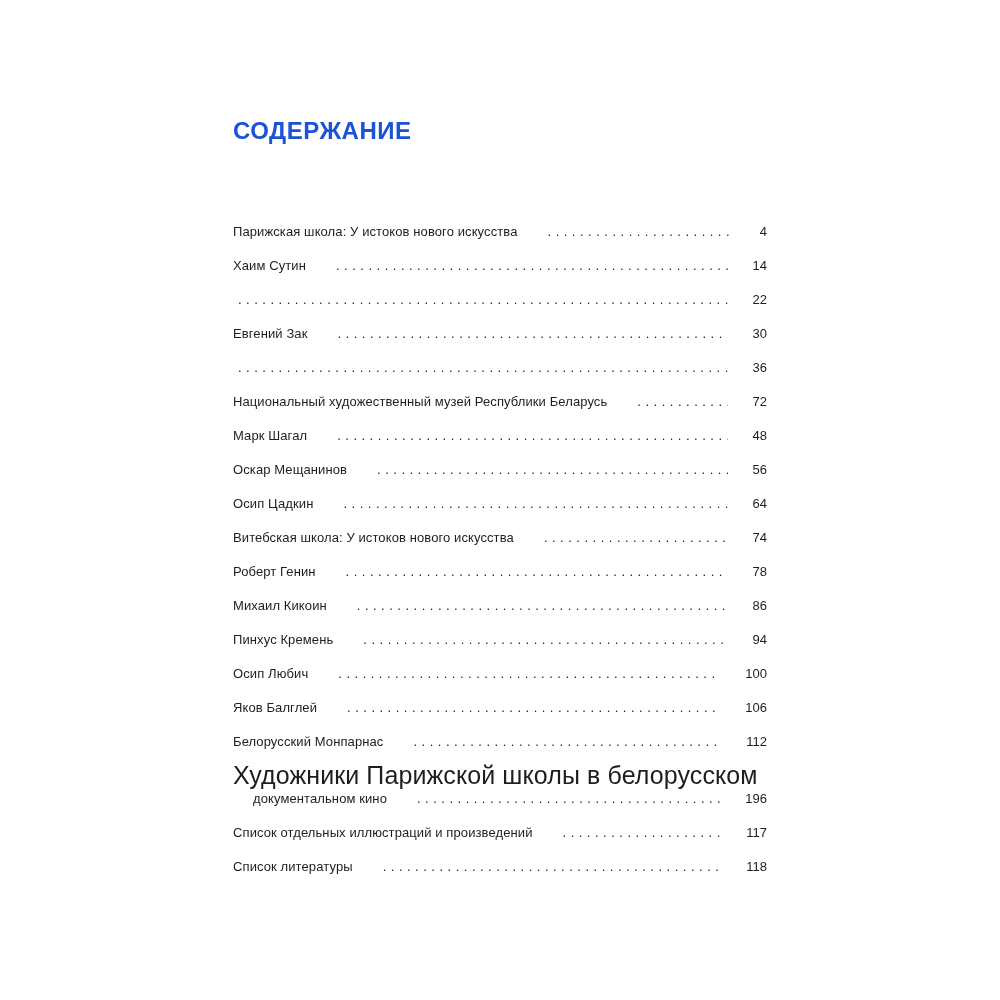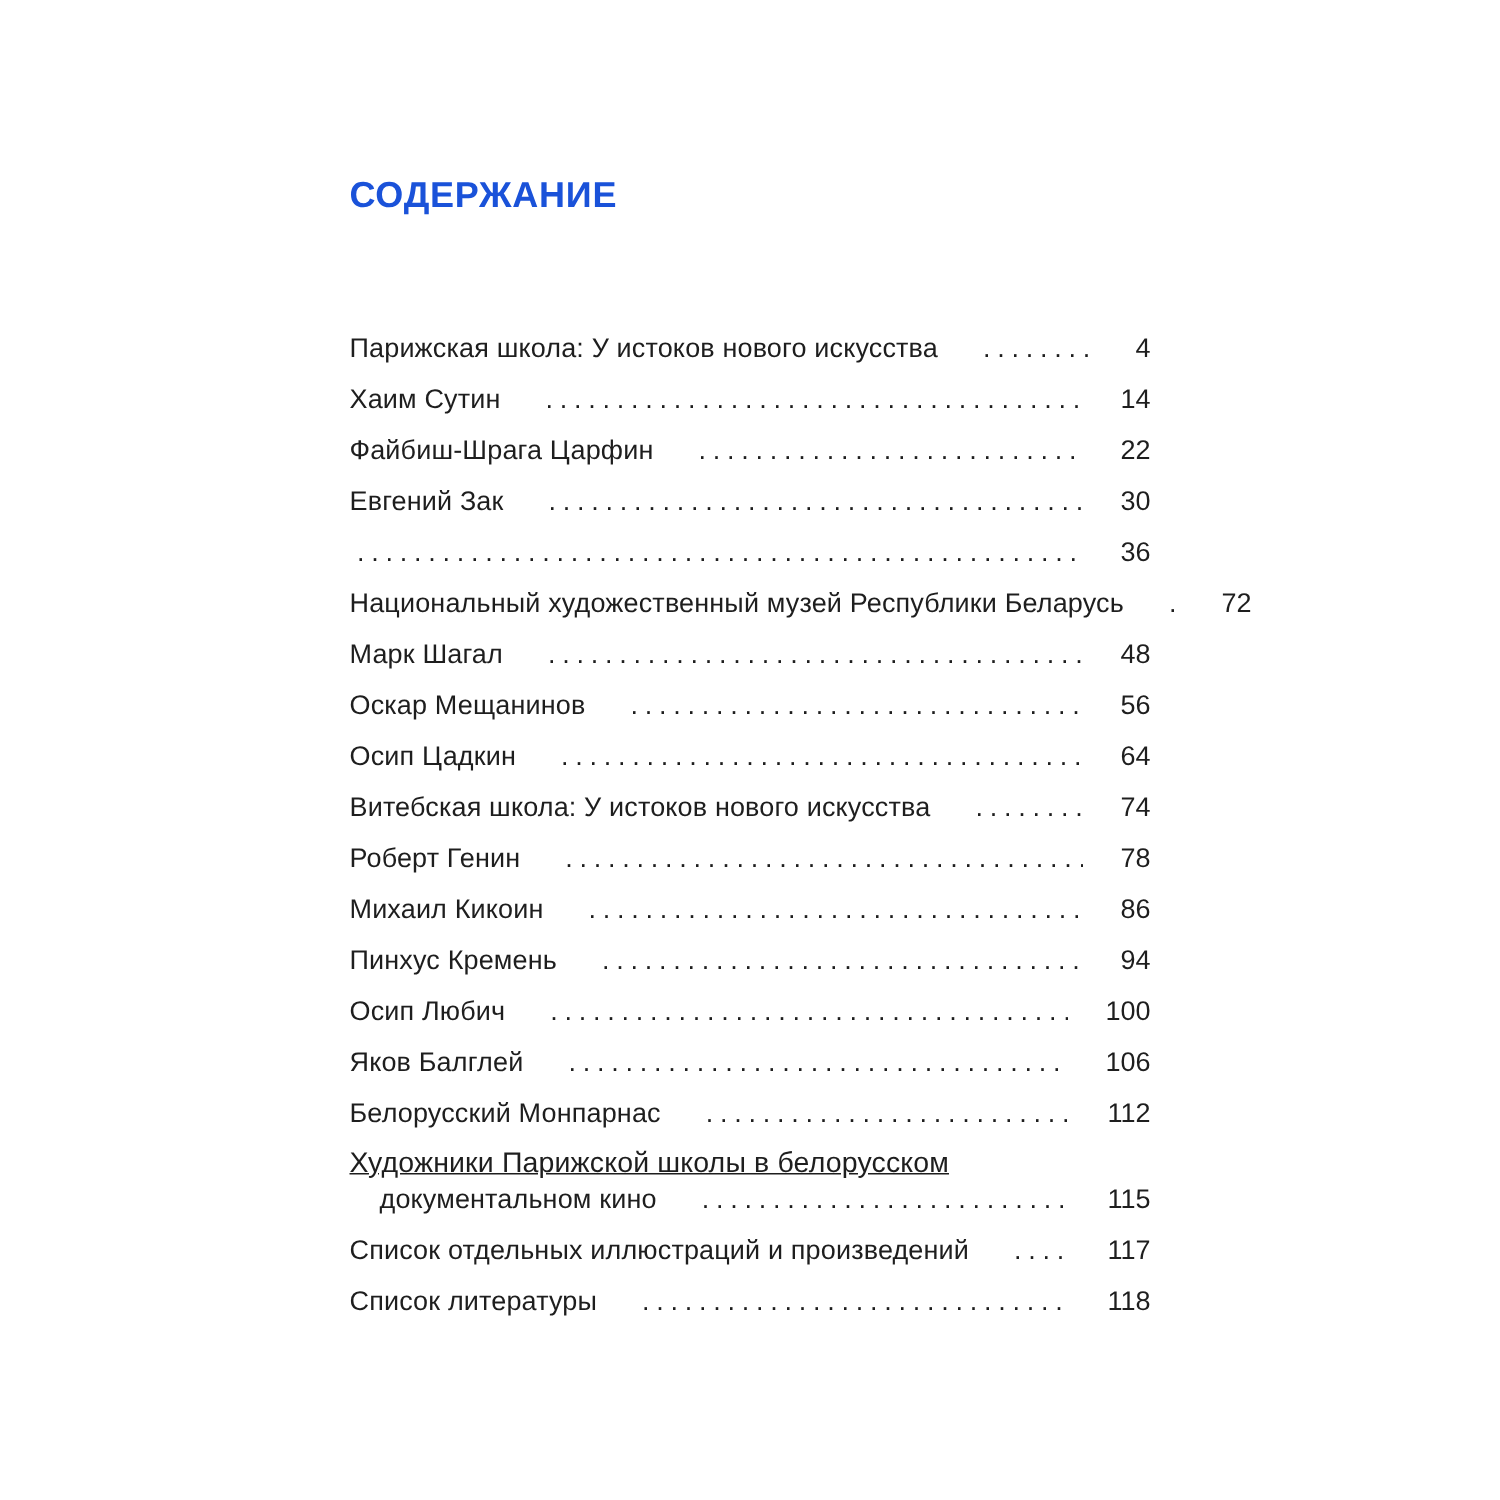--- a/index.html
+++ b/index.html
@@ -26,21 +26,21 @@
     margin: 0 0 76px 0;
     line-height: 26px;
   }
   .toc-list {
     width: 534px;
   }
   .row {
     display: flex;
     align-items: flex-end;
     line-height: 24px;
-    font-size: 18px;
+    font-size: 13px;
     margin-bottom: 10px;
     white-space: nowrap;
     gap: 25px;
   }
   .label {
     flex: 0 0 auto;
     letter-spacing: 0.1px;
   }
   .dots {
     flex: 1 1 auto;
@@ -52,24 +52,23 @@
     min-width: 10px;
   }
   .pagenum {
     flex: 0 0 auto;
     text-align: right;
   }
   .entry-group {
     margin-bottom: 10px;
   }
   .entry-group .label-line {
-    font-size: 19px;
+    font-size: 25px;
     line-height: 23px;
     letter-spacing: 0.1px;
-    text-decoration: underline;
   }
   .entry-group .row {
     margin-bottom: 0;
     margin-left: 20px;
   }
 </style>
 </head>
 <body>
 
 <div class="page">
@@ -83,21 +82,20 @@
         <span class="pagenum">4</span>
     </div>
 
     <div class="row">
       <span class="label">Хаим Сутин</span>
         <span class="dots">........................................................................................................................</span>
         <span class="pagenum">14</span>
     </div>
 
     <div class="row">
-      <span class="label">Файбиш-Шрага Царфин</span>
         <span class="dots">........................................................................................................................</span>
         <span class="pagenum">22</span>
     </div>
 
     <div class="row">
       <span class="label">Евгений Зак</span>
         <span class="dots">........................................................................................................................</span>
         <span class="pagenum">30</span>
     </div>
 
@@ -170,21 +168,21 @@
       <span class="label">Белорусский Монпарнас</span>
         <span class="dots">........................................................................................................................</span>
         <span class="pagenum">112</span>
     </div>
 
     <div class="entry-group">
       <div class="label-line">Художники Парижской школы в белорусском</div>
       <div class="row">
         <span class="label">документальном кино</span>
           <span class="dots">........................................................................................................................</span>
-          <span class="pagenum">115</span>
+          <span class="pagenum">196</span>
       </div>
     </div>
 
     <div class="row">
       <span class="label">Список отдельных иллюстраций и произведений</span>
         <span class="dots">........................................................................................................................</span>
         <span class="pagenum">117</span>
     </div>
 
     <div class="row">

